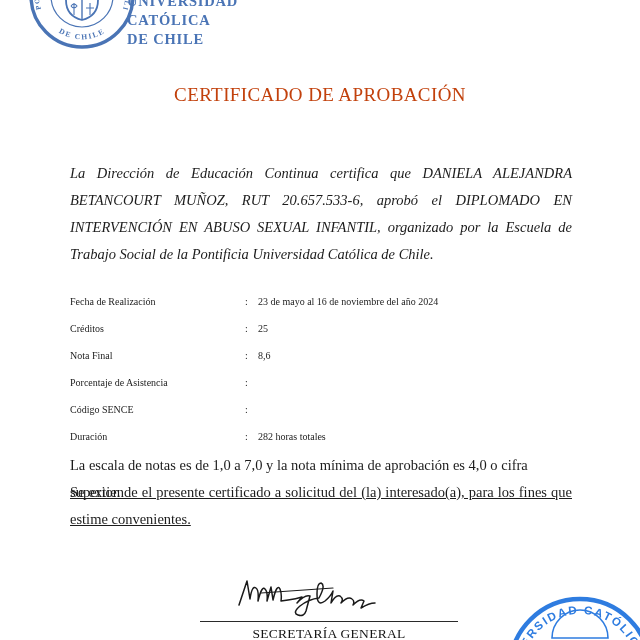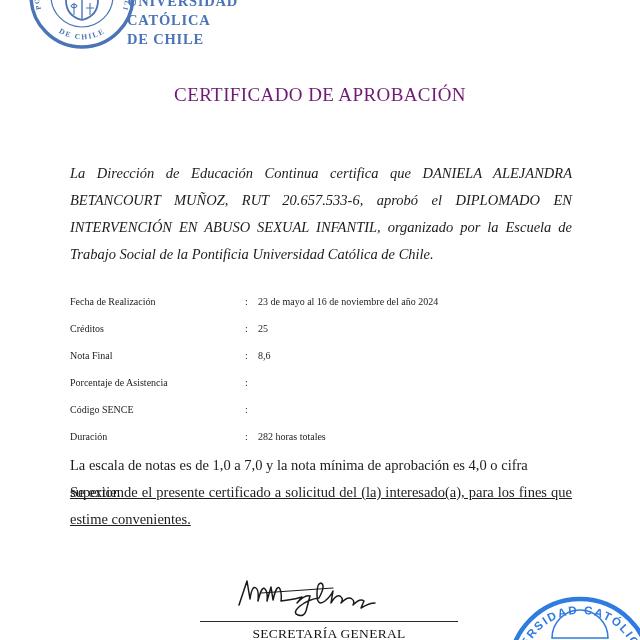--- a/index.html
+++ b/index.html
@@ -18,21 +18,21 @@
   .wordmark {
     position: absolute; left: 127px; top: -8px;
     font-size: 14.5px; line-height: 19px; font-weight: 600;
     letter-spacing: 0.8px; color: #4a74b5;
   }
 
   
   .title {
     position: absolute; top: 84px; left: 0; right: 0;
     text-align: center; font-size: 19px; letter-spacing: 0.4px;
-    color: #701a75;
+    color: #c2410c;
   }
 
   
   .intro {
     position: absolute; top: 160px; left: 70px; width: 502px;
     font-size: 14.5px; line-height: 27px; text-align: justify; font-style: italic;
   }
 
   .fields { position: absolute; top: 288px; left: 70px; width: 502px; }
   .field-row { display: flex; height: 27px; align-items: baseline; font-size: 10px; line-height: 27px; }

